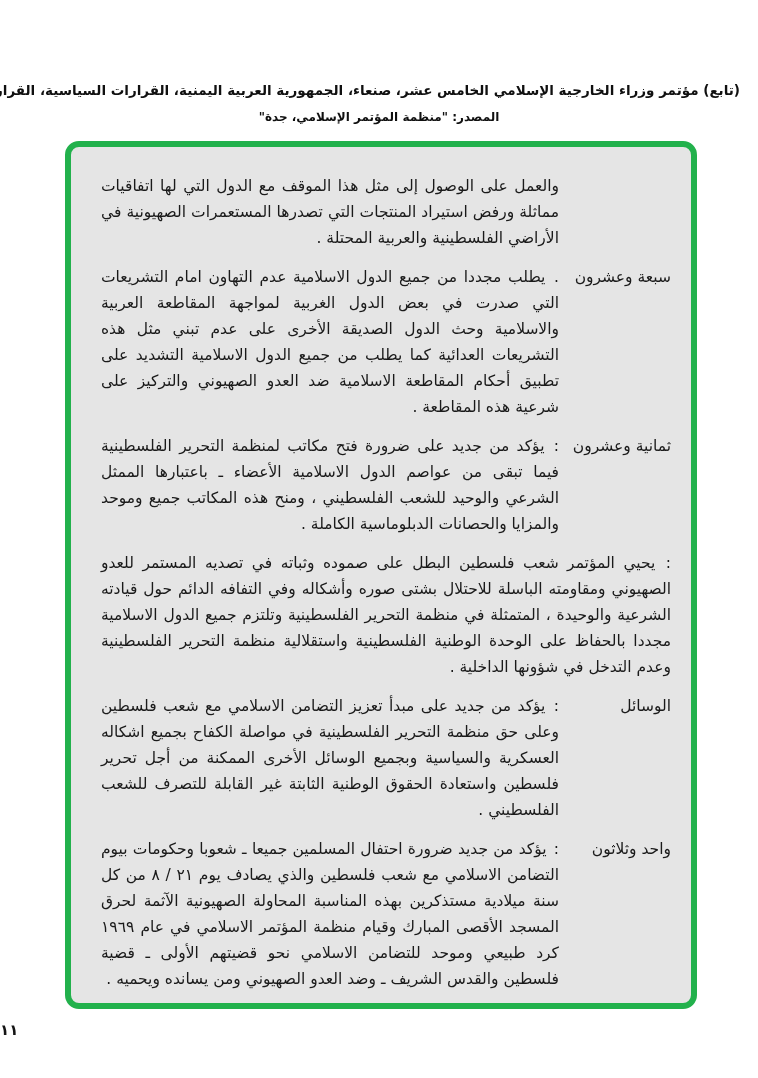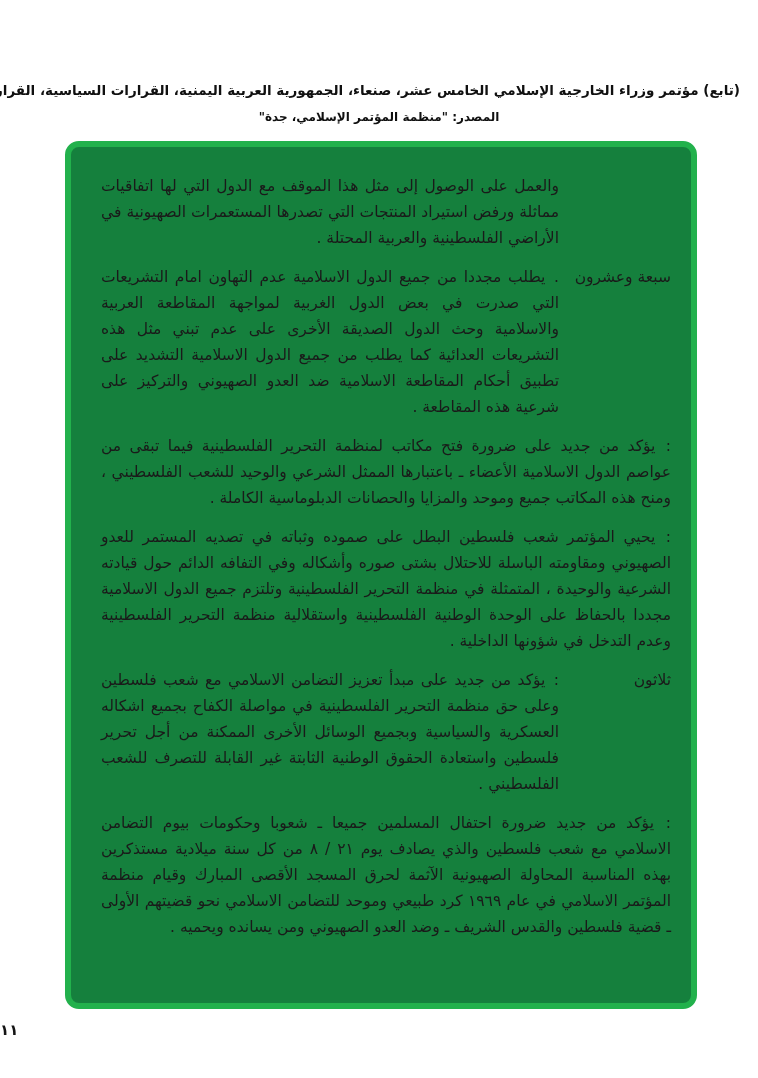--- a/index.html
+++ b/index.html
@@ -13,21 +13,21 @@
     font-size:13.5px; font-weight:bold; text-align:right; white-space:nowrap;
     color:#101010;
   }
   .source-line {
     position:absolute; top:110px; left:0; right:0; text-align:center;
     font-size:12px; font-weight:bold; color:#101010;
   }
   .frame {
     position:absolute; top:141px; left:65px; width:632px; height:868px;
     box-sizing:border-box; border:6px solid #22b14c; border-radius:14px;
-    padding:26px 20px 16px 30px; background:#15803d;
+    padding:26px 20px 16px 30px; background:#e5e5e5;
   }
   .row { display:flex; margin-bottom:13px; }
   .label-cell {
     flex:0 0 112px; width:112px; font-size:15.5px; line-height:26px;
     text-align:right; color:#1a1a1a;
   }
   .body-cell {
     flex:1 1 auto; font-size:15.5px; line-height:26px; text-align:justify;
     color:#1a1a1a;
   }
@@ -53,33 +53,35 @@
       <div class="body-cell">والعمل على الوصول إلى مثل هذا الموقف مع الدول التي لها اتفاقيات مماثلة ورفض استيراد المنتجات التي تصدرها المستعمرات الصهيونية في الأراضي الفلسطينية والعربية المحتلة .</div>
     </div>
 
     <div id="items">
   <div class="row item">
     <div class="label-cell">سبعة وعشرون</div>
     <div class="body-cell"><span class="sep">.</span> <span>يطلب مجددا من جميع الدول الاسلامية عدم التهاون امام التشريعات التي صدرت في بعض الدول الغربية لمواجهة المقاطعة العربية والاسلامية وحث الدول الصديقة الأخرى على عدم تبني مثل هذه التشريعات العدائية كما يطلب من جميع الدول الاسلامية التشديد على تطبيق أحكام المقاطعة الاسلامية ضد العدو الصهيوني والتركيز على شرعية هذه المقاطعة .</span></div>
   </div>
 
   <div class="row item">
+    <div class="label-cell">ثمانية وعشرون</div>
     <div class="body-cell"><span class="sep">:</span> <span>يؤكد من جديد على ضرورة فتح مكاتب لمنظمة التحرير الفلسطينية فيما تبقى من عواصم الدول الاسلامية الأعضاء ـ باعتبارها الممثل الشرعي والوحيد للشعب الفلسطيني ، ومنح هذه المكاتب جميع وموحد والمزايا والحصانات الدبلوماسية الكاملة .</span></div>
   </div>
 
   <div class="row item">
     <div class="body-cell"><span class="sep">:</span> <span>يحيي المؤتمر شعب فلسطين البطل على صموده وثباته في تصديه المستمر للعدو الصهيوني ومقاومته الباسلة للاحتلال بشتى صوره وأشكاله وفي التفافه الدائم حول قيادته الشرعية والوحيدة ، المتمثلة في منظمة التحرير الفلسطينية وتلتزم جميع الدول الاسلامية مجددا بالحفاظ على الوحدة الوطنية الفلسطينية واستقلالية منظمة التحرير الفلسطينية وعدم التدخل في شؤونها الداخلية .</span></div>
   </div>
 
   <div class="row item">
-    <div class="label-cell">ثلاثون</div>
+    <div class="label-cell">الوسائل</div>
     <div class="body-cell"><span class="sep">:</span> <span>يؤكد من جديد على مبدأ تعزيز التضامن الاسلامي مع شعب فلسطين وعلى حق منظمة التحرير الفلسطينية في مواصلة الكفاح بجميع اشكاله العسكرية والسياسية وبجميع الوسائل الأخرى الممكنة من أجل تحرير فلسطين واستعادة الحقوق الوطنية الثابتة غير القابلة للتصرف للشعب الفلسطيني .</span></div>
   </div>
 
   <div class="row item">
+    <div class="label-cell">واحد وثلاثون</div>
     <div class="body-cell"><span class="sep">:</span> <span>يؤكد من جديد ضرورة احتفال المسلمين جميعا ـ شعوبا وحكومات بيوم التضامن الاسلامي مع شعب فلسطين والذي يصادف يوم ٢١ / ٨ من كل سنة ميلادية مستذكرين بهذه المناسبة المحاولة الصهيونية الآثمة لحرق المسجد الأقصى المبارك وقيام منظمة المؤتمر الاسلامي في عام ١٩٦٩ كرد طبيعي وموحد للتضامن الاسلامي نحو قضيتهم الأولى ـ قضية فلسطين والقدس الشريف ـ وضد العدو الصهيوني ومن يسانده ويحميه .</span></div>
   </div>
 </div>
 
   </div>
 
   <div class="page-number">١١</div>
 
 </div>
 

